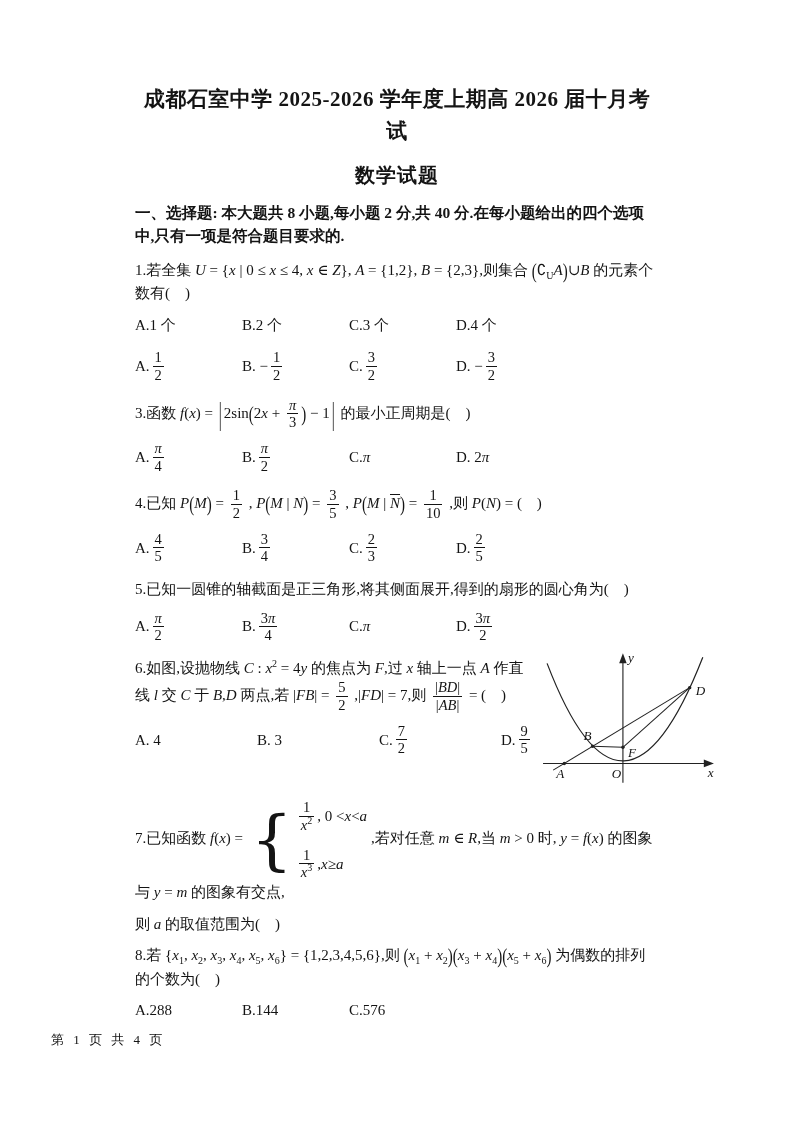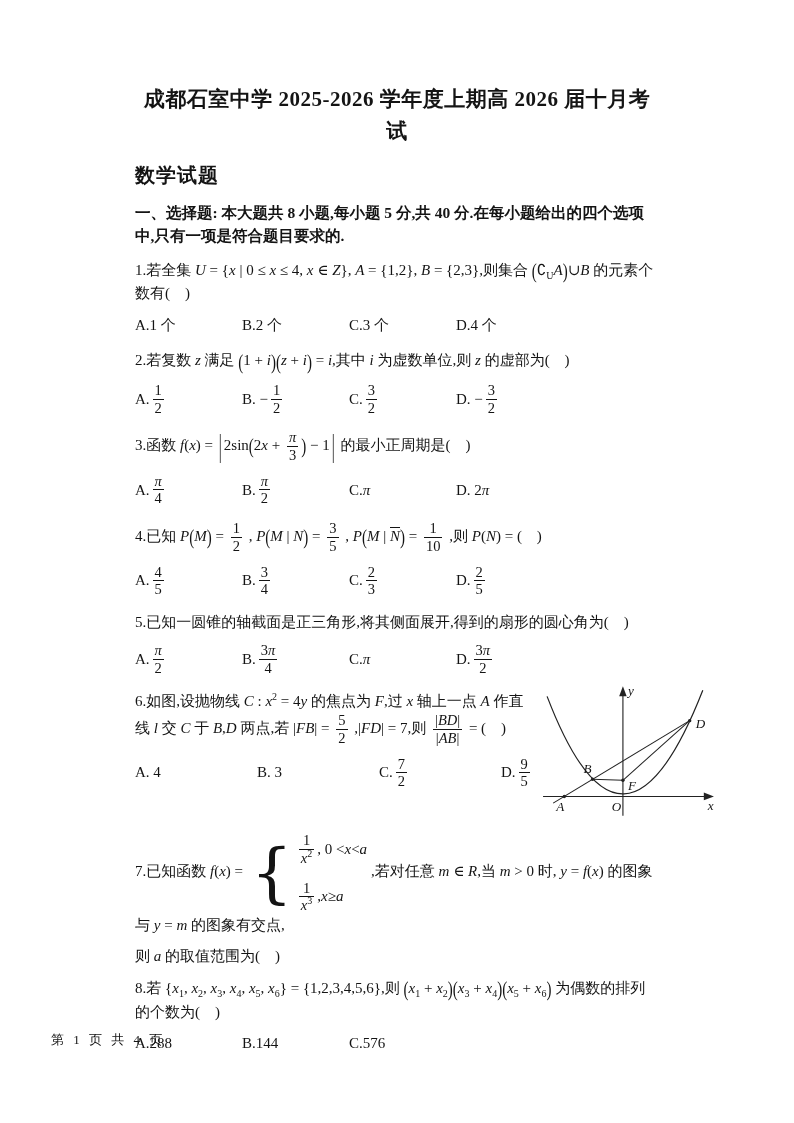--- a/index.html
+++ b/index.html
@@ -10,21 +10,21 @@
     box-sizing:border-box;
     padding:84px 84px 0 84px;
     background:#fff;
     color:#141414;
     font-family:"Liberation Serif","DejaVu Serif",serif;
     font-size:15px;
     line-height:1.5;
     overflow:hidden;
   }
   .title{font-size:21px;font-weight:bold;text-align:center;margin:0 0 13px 0;letter-spacing:0.5px;}
-  .subtitle{font-size:20px;font-weight:bold;text-align:left;margin:0 0 11px 0;letter-spacing:1px;}
+  .subtitle{font-size:20px;font-weight:bold;text-align:center;margin:0 0 11px 0;letter-spacing:1px;}
   .section{font-weight:bold;font-size:15.5px;line-height:1.5;margin:0 0 11px 0;}
   .q{margin:0;}
   .stem{margin:0 0 9px 0;}
   .opts{display:flex;align-items:center;margin:0 0 13px 0;}
   .opt{flex:0 0 107px;display:inline-flex;align-items:center;white-space:nowrap;}
   .opt:last-child{flex:1 0 auto;}
   .opts.wide .opt{flex:0 0 122px;}
   .opts.wide .opt:last-child{flex:1 0 auto;}
 
   
@@ -50,34 +50,33 @@
 
   .footer{position:absolute;left:0;right:0;bottom:74px;text-align:left;font-size:13px;letter-spacing:3px;}
 </style>
 </head>
 <body>
 
 <div class="page">
 
   <h1 class="title">成都石室中学 2025-2026 学年度上期高 2026 届十月考试</h1>
   <h2 class="subtitle">数学试题</h2>
-  <p class="section">一、选择题: 本大题共 8 小题,每小题 5 分,共 40 分.在每小题给出的四个选项中,只有一项是符合题目要求的.</p>
+  <p class="section">一、选择题: 本大题共 8 小题,每小题 2 分,共 40 分.在每小题给出的四个选项中,只有一项是符合题目要求的.</p>
 
   <div class="q">
     <p class="stem">1.若全集 <span class="vr">U</span> = {<span class="vr">x</span> | 0 ≤ <span class="vr">x</span> ≤ 4, <span class="vr">x</span> ∈ <span class="vr">Z</span>}, <span class="vr">A</span> = {1,2}, <span class="vr">B</span> = {2,3},则集合 <span class="bp">(</span>∁<sub>U</sub><span class="vr">A</span><span class="bp">)</span>∪<span class="vr">B</span> 的元素个数有(&nbsp;&nbsp;&nbsp;&nbsp;)</p>
     <div class="opts">
       <span class="opt">A.1 个</span>
       <span class="opt">B.2 个</span>
       <span class="opt">C.3 个</span>
       <span class="opt">D.4 个</span>
     </div>
   </div>
 
   <div class="q">
-    <p class="stem">2.若复数 <span class="vr">z</span> 满足 <span class="bp">(</span>1 + <span class="vr">i</span><span class="bp">)</span><span class="bp">(</span><span class="vr">z</span> + <span class="vr">i</span><span class="bp">)</span> = <span class="vr">i</span>,其中 <span class="vr">i</span> 为虚数单位,则 <span class="vr">z</span> 的虚部为(&nbsp;&nbsp;&nbsp;&nbsp;)</p>
     <div class="opts">
       <span class="opt">A. <span class="frac">
             <span class="fn">1</span>
             <span class="fd">2</span>
           </span></span>
       <span class="opt">B. −<span class="frac">
             <span class="fn">1</span>
             <span class="fd">2</span>
           </span></span>
       <span class="opt">C. <span class="frac">

